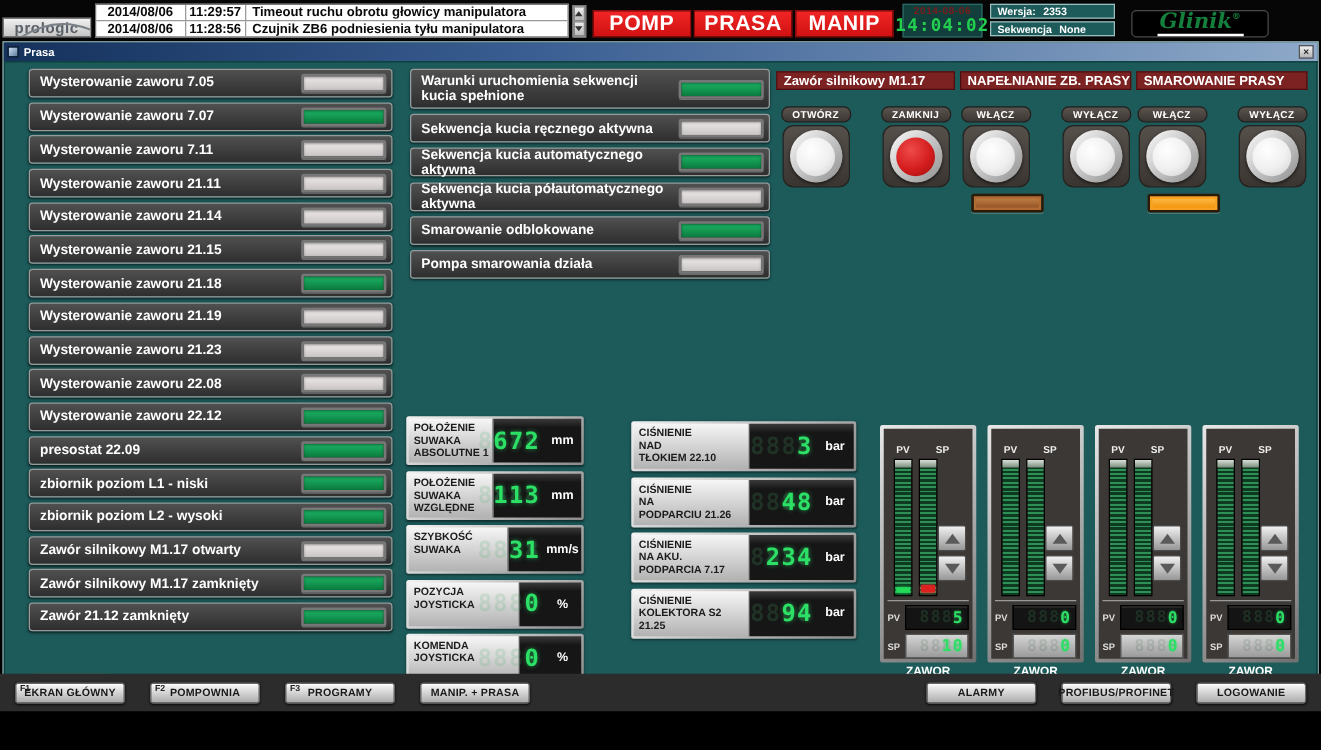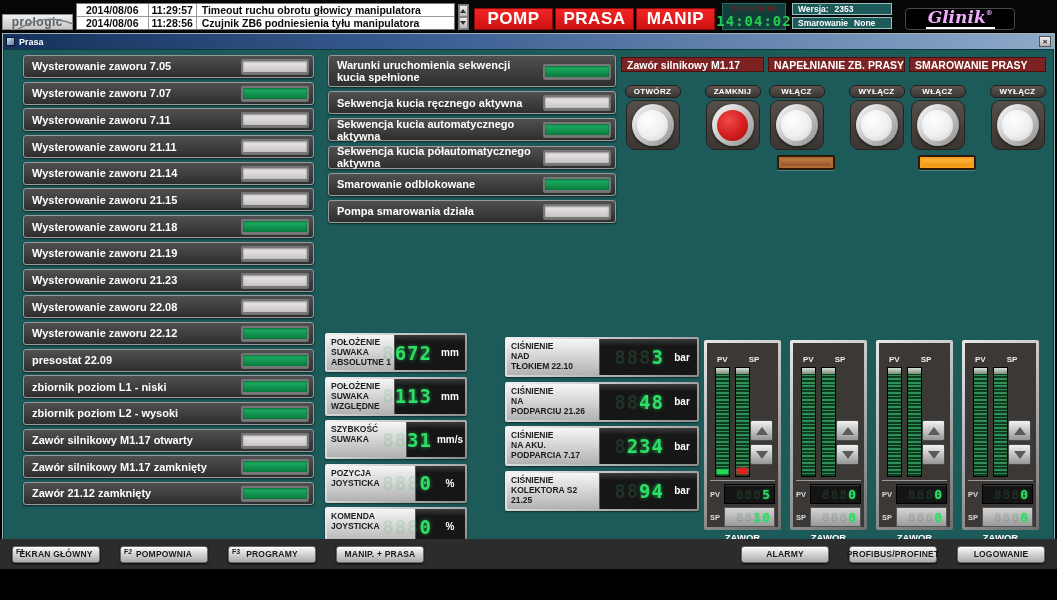--- a/index.html
+++ b/index.html
@@ -38,21 +38,21 @@
     display:flex; flex-direction:column; align-items:center; justify-content:center; }
   .clock-date { color:#7e1c1c; font-size:8px; font-weight:bold; letter-spacing:.5px; }
   .clock-time { color:#22cf4e; font-family:"DejaVu Sans Mono",monospace; font-size:14px;
     font-weight:bold; letter-spacing:1px; }
   .meta { width:108px; margin-left:3px; display:flex; flex-direction:column; gap:2px; padding:1px 0; }
   .meta-row { flex:1; background:#1d5a5a; border:1px solid #9dbcbc; color:#fff; font-size:8.5px;
     font-weight:bold; display:flex; align-items:center; padding-left:5px; gap:6px; }
   .brand { width:118px; margin-left:10px; margin-right:40px; background:#000;
     border:1px solid #4a4a4a; border-radius:4px; display:flex; align-items:center;
     justify-content:center; }
-  .brand-text { color:#f0abfc; font-family:"DejaVu Serif",serif; font-style:italic; font-weight:bold;
+  .brand-text { color:#15803d; font-family:"DejaVu Serif",serif; font-style:italic; font-weight:bold;
     font-size:17px; border-bottom:2px solid #fff; line-height:1.05; padding:0 2px; }
   .brand-reg { font-size:7px; vertical-align:top; }
 
   
   .window { position:absolute; left:2px; top:33px; width:1053px; height:529px;
     border:1px solid #9fb4b4; background:#1d5a5a; }
   .titlebar { height:15px; background:linear-gradient(90deg,#15315c,#3a5e92 40%,#8ea9c9);
     display:flex; align-items:center; padding:0 3px; }
   .title-icon { width:9px; height:9px; background:linear-gradient(135deg,#cfe0f0,#5a7aa0);
     border:1px solid #0a1a30; margin-right:4px; }
@@ -100,21 +100,21 @@
   .pb-circle.red::after { background:radial-gradient(circle at 38% 32%, #ef4a4a 0%, #d41d1d 55%, #9e0e0e 100%); }
   .ind-lamp { display:none; width:58px; height:15px; margin:5px 0 0 9px; border:2px solid #2c1a08;
     border-radius:2px; box-shadow:0 1px 0 rgba(255,255,255,.25); }
   .ind-lamp.brown { display:block; background:linear-gradient(180deg,#c8854a,#8a4a20);
     box-shadow:inset 0 0 0 2px #b06a32, 0 1px 0 rgba(255,255,255,.25); }
   .ind-lamp.orange { display:block; background:linear-gradient(180deg,#ffc050,#f08c00);
     box-shadow:inset 0 0 0 2px #f8a01f, 0 1px 0 rgba(255,255,255,.25); }
 
   
   .disp-zone-left  { position:absolute; left:322px; top:284px; width:142px; }
-  .disp-zone-right { position:absolute; left:502px; top:288px; width:194px; }
+  .disp-zone-right { position:absolute; left:502px; top:288px; width:180px; }
   .disp { height:39px; margin-bottom:4.5px; background:linear-gradient(145deg,#f2f2f2,#8a8a8a);
     padding:2px; border-radius:2px; box-shadow:0 1px 2px rgba(0,0,0,.5); display:flex; }
   .disp-zone-right .disp { height:40px; }
   .disp-label { width:88px; background:linear-gradient(180deg,#f6f6f6,#b2b2b2); color:#1c1c1c;
     font-size:8.5px; font-weight:bold; padding:2px 0 0 4px; line-height:1.2; white-space:pre-line; }
   .disp-zone-right .disp-label { width:92px; }
   .disp-screen { flex:1; background:linear-gradient(180deg,#3a3a3a 0%,#161616 20%);
     display:flex; align-items:center; border-left:1px solid #555; }
   .dcell { flex:1; position:relative; text-align:right; padding-right:3px;
     font-family:"DejaVu Sans Mono",monospace; font-weight:bold; font-size:19px; letter-spacing:1px; }
@@ -236,21 +236,21 @@
       <span class="clock-date">2014-08-06</span>
       <span class="clock-time">14:04:02</span>
     </div>
 
     <div class="meta">
       <div class="meta-row">
         <span>Wersja:</span>
         <span>2353</span>
       </div>
       <div class="meta-row">
-        <span>Smarowanie</span>
+        <span>Sekwencja</span>
         <span>None</span>
       </div>
     </div>
 
     <div class="brand">
       <span class="brand-text"><span>Glinik</span><sup class="brand-reg">®</sup></span>
     </div>
   </div>
 
   <div class="window">

